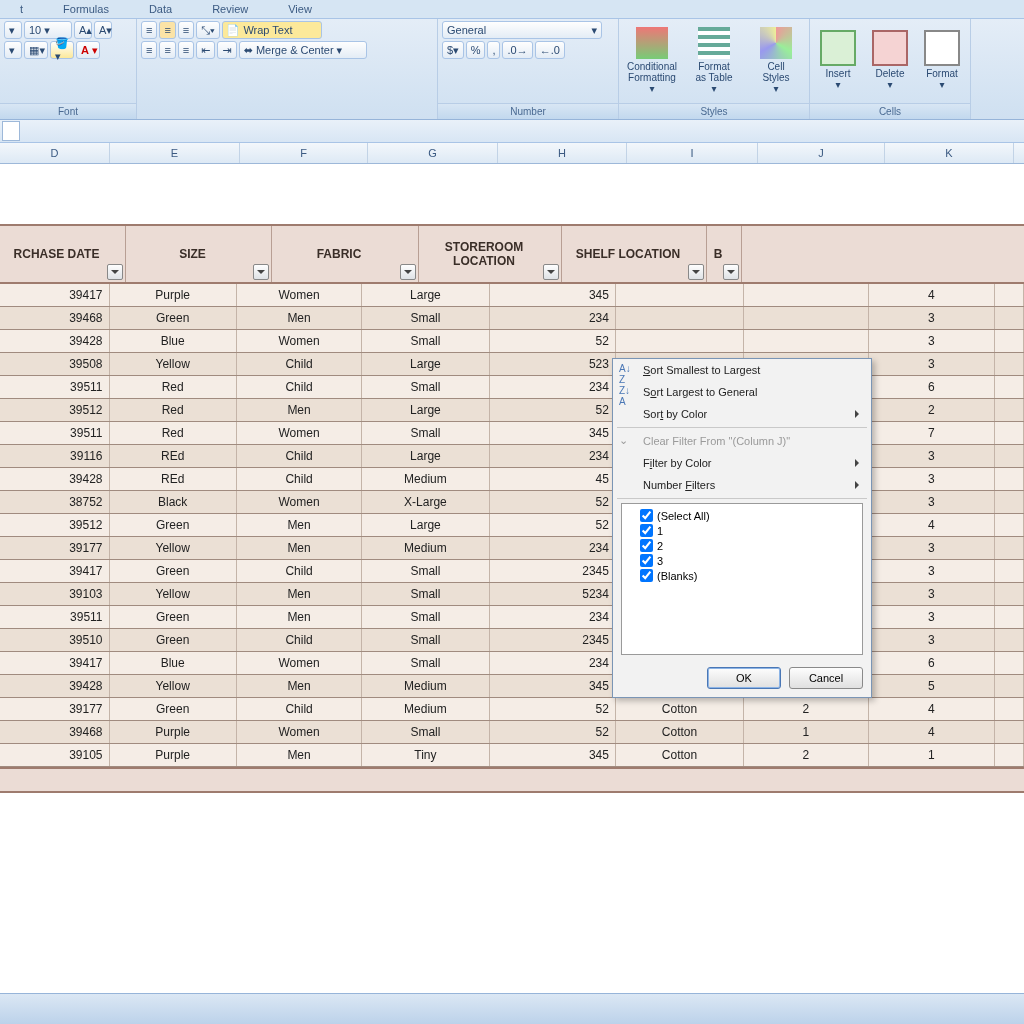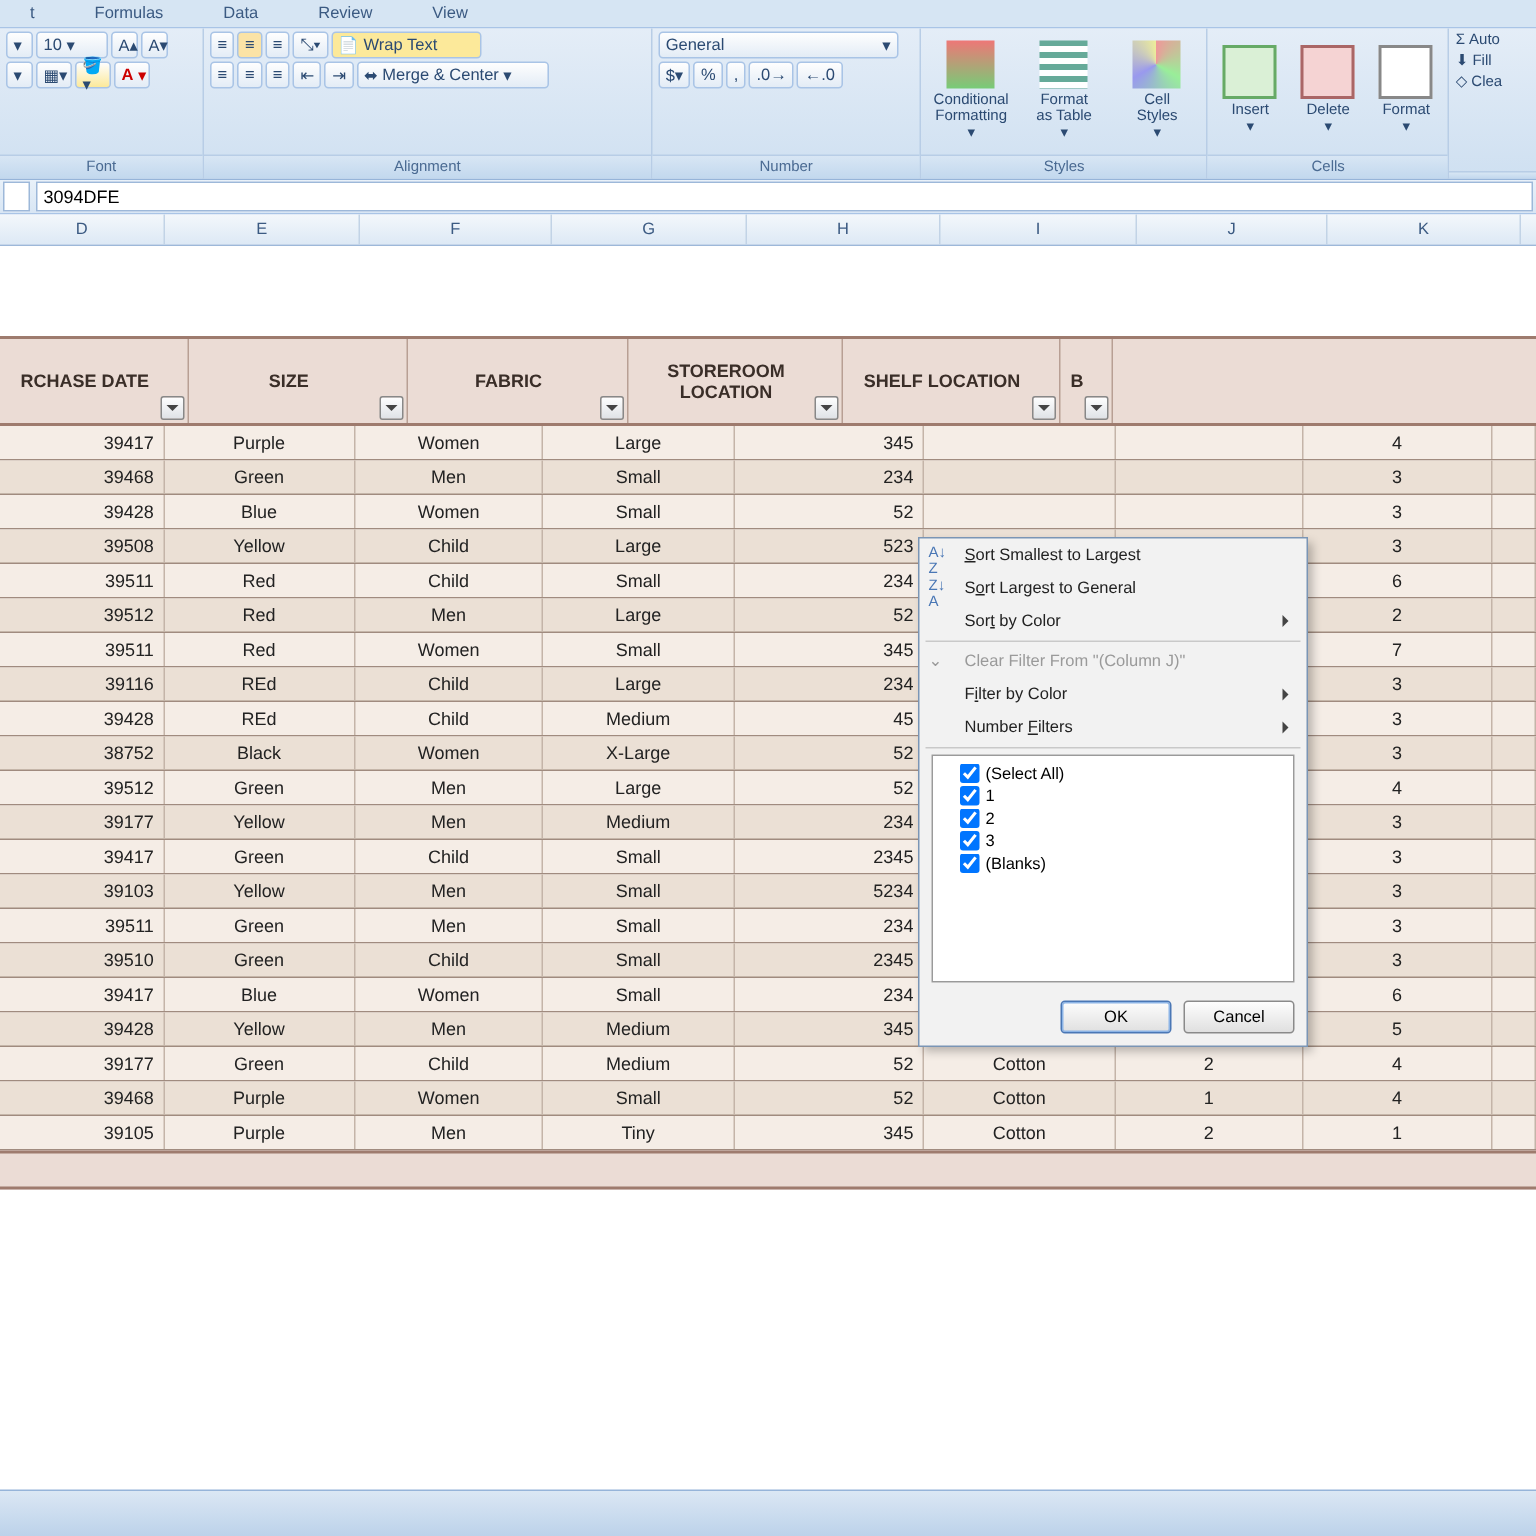--- a/index.html
+++ b/index.html
@@ -85,21 +85,20 @@
       </div>
       <div style="display:flex;gap:2px">
         <div class="btn">≡</div>
         <div class="btn">≡</div>
         <div class="btn">≡</div>
         <div class="btn">⇤</div>
         <div class="btn">⇥</div>
         <div class="btn" style="width:128px">⬌ <span>Merge &amp; Center</span> ▾</div>
       </div>
     </div>
-    <div class="lbl">Alignment</div>
   </div>
 
   <div class="rgroup" style="width:180px">
     <div class="body" style="flex-direction:column;gap:2px">
       <div style="display:flex;gap:2px">
         <div class="btn" style="width:160px;justify-content:space-between">
             <span>General</span>
             <span>▾</span>
           </div>
       </div>
@@ -128,35 +127,24 @@
 
   <div class="rgroup" style="width:160px">
     <div class="body">
       <div class="bigbtn" style="width:48px"><span class="ico-big" style="background:#daf0d6;border:2px solid #6a6"></span><span>Insert</span>▾</div>
       <div class="bigbtn" style="width:48px"><span class="ico-big" style="background:#f5d3d3;border:2px solid #a66"></span><span>Delete</span>▾</div>
       <div class="bigbtn" style="width:48px"><span class="ico-big" style="background:#fff;border:2px solid #888"></span><span>Format</span>▾</div>
     </div>
     <div class="lbl">Cells</div>
   </div>
 
-  <div class="rgroup" style="width:58px;border-right:none">
-    <div class="body" style="flex-direction:column;gap:2px;font-size:10px;color:#2b4a72">
-      <div>Σ <span>Auto</span></div>
-      <div>⬇ <span>Fill</span></div>
-      <div>◇ <span>Clea</span></div>
-    </div>
-    <div class="lbl"></div>
-  </div>
 </div>
 
 <div class="formula">
   <div class="formula-box" style="width:8px"></div>
-  <div class="formula-box" style="flex:1">
-      <span>3094DFE</span>
-    </div>
 </div>
 
 <div class="colhdrs" id="colhdrs">
     <div class="colhdr" style="width: 109px;">D</div>
     <div class="colhdr" style="width: 129px;">E</div>
     <div class="colhdr" style="width: 127px;">F</div>
     <div class="colhdr" style="width: 129px;">G</div>
     <div class="colhdr" style="width: 128px;">H</div>
     <div class="colhdr" style="width: 130px;">I</div>
     <div class="colhdr" style="width: 126px;">J</div>

